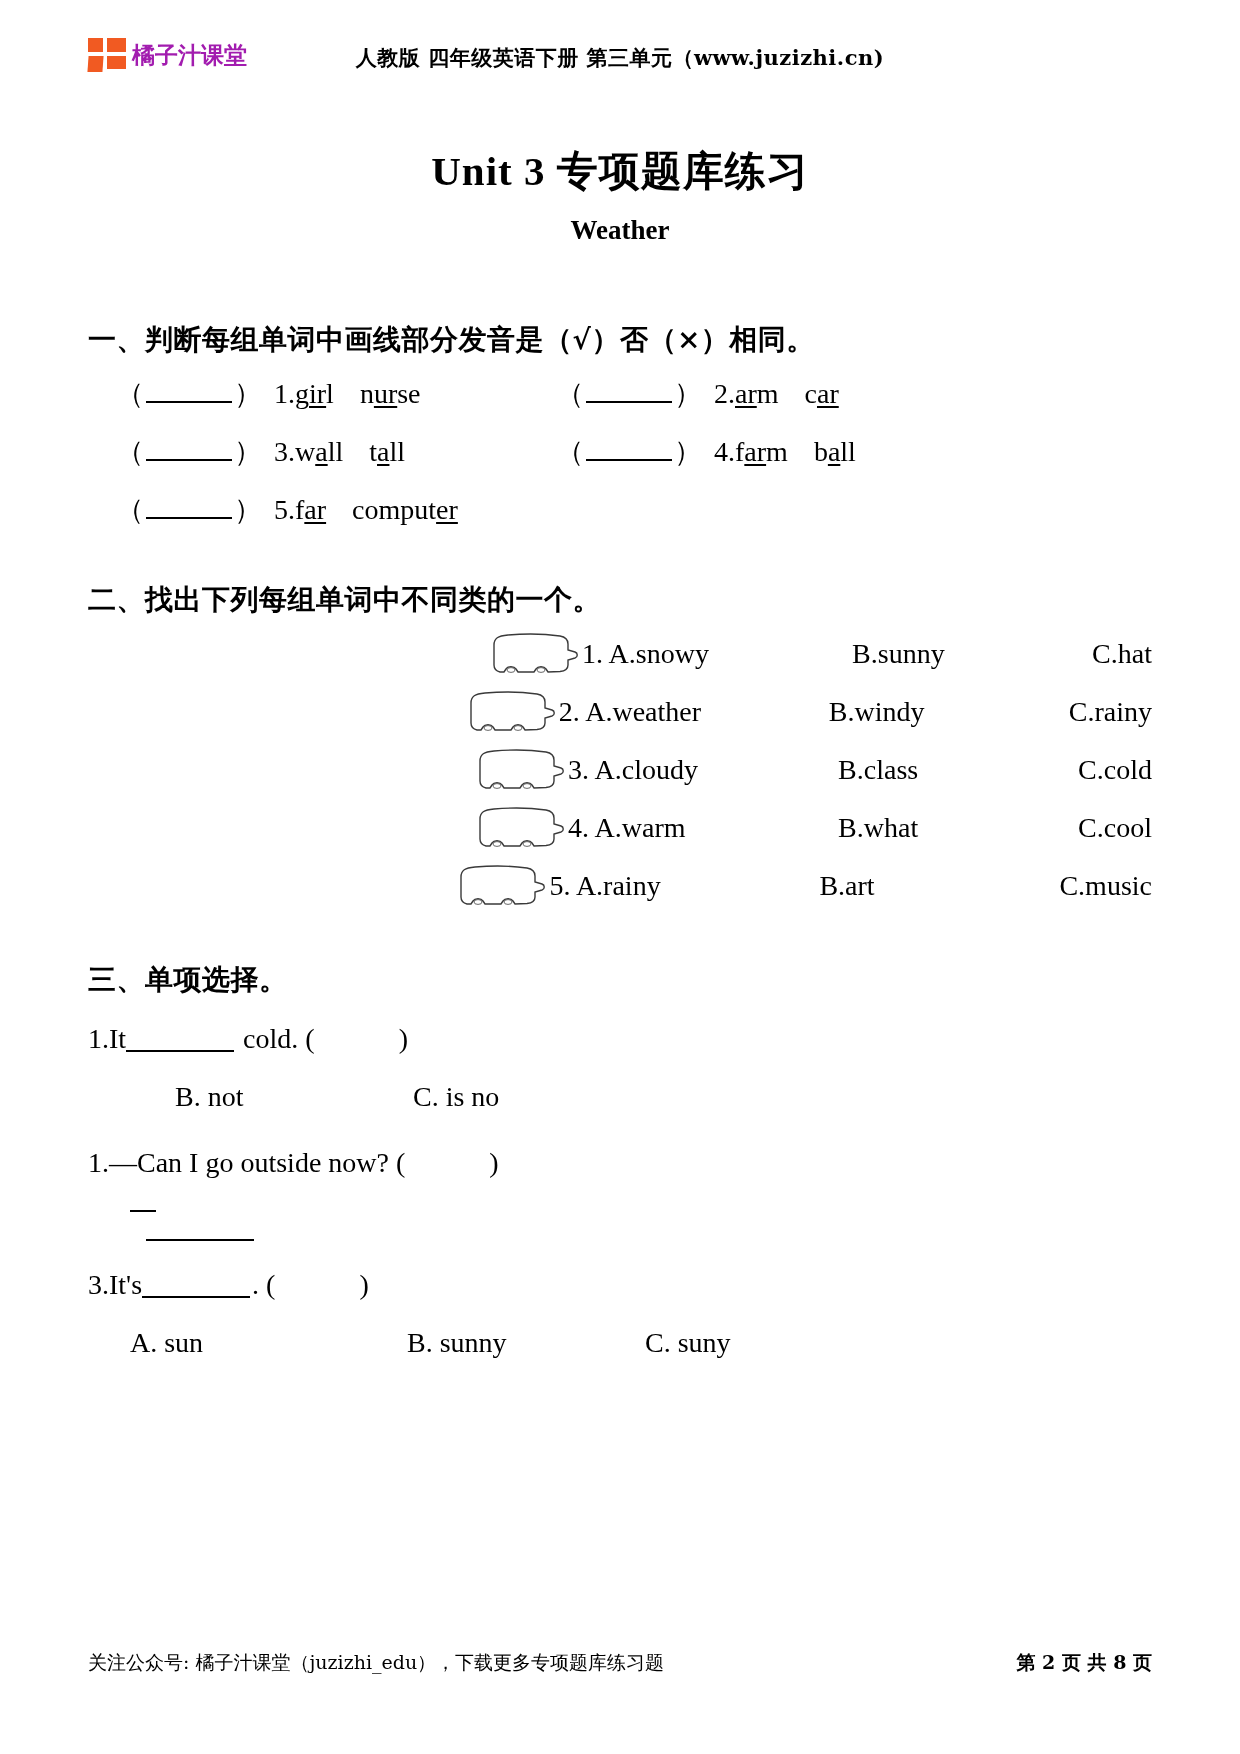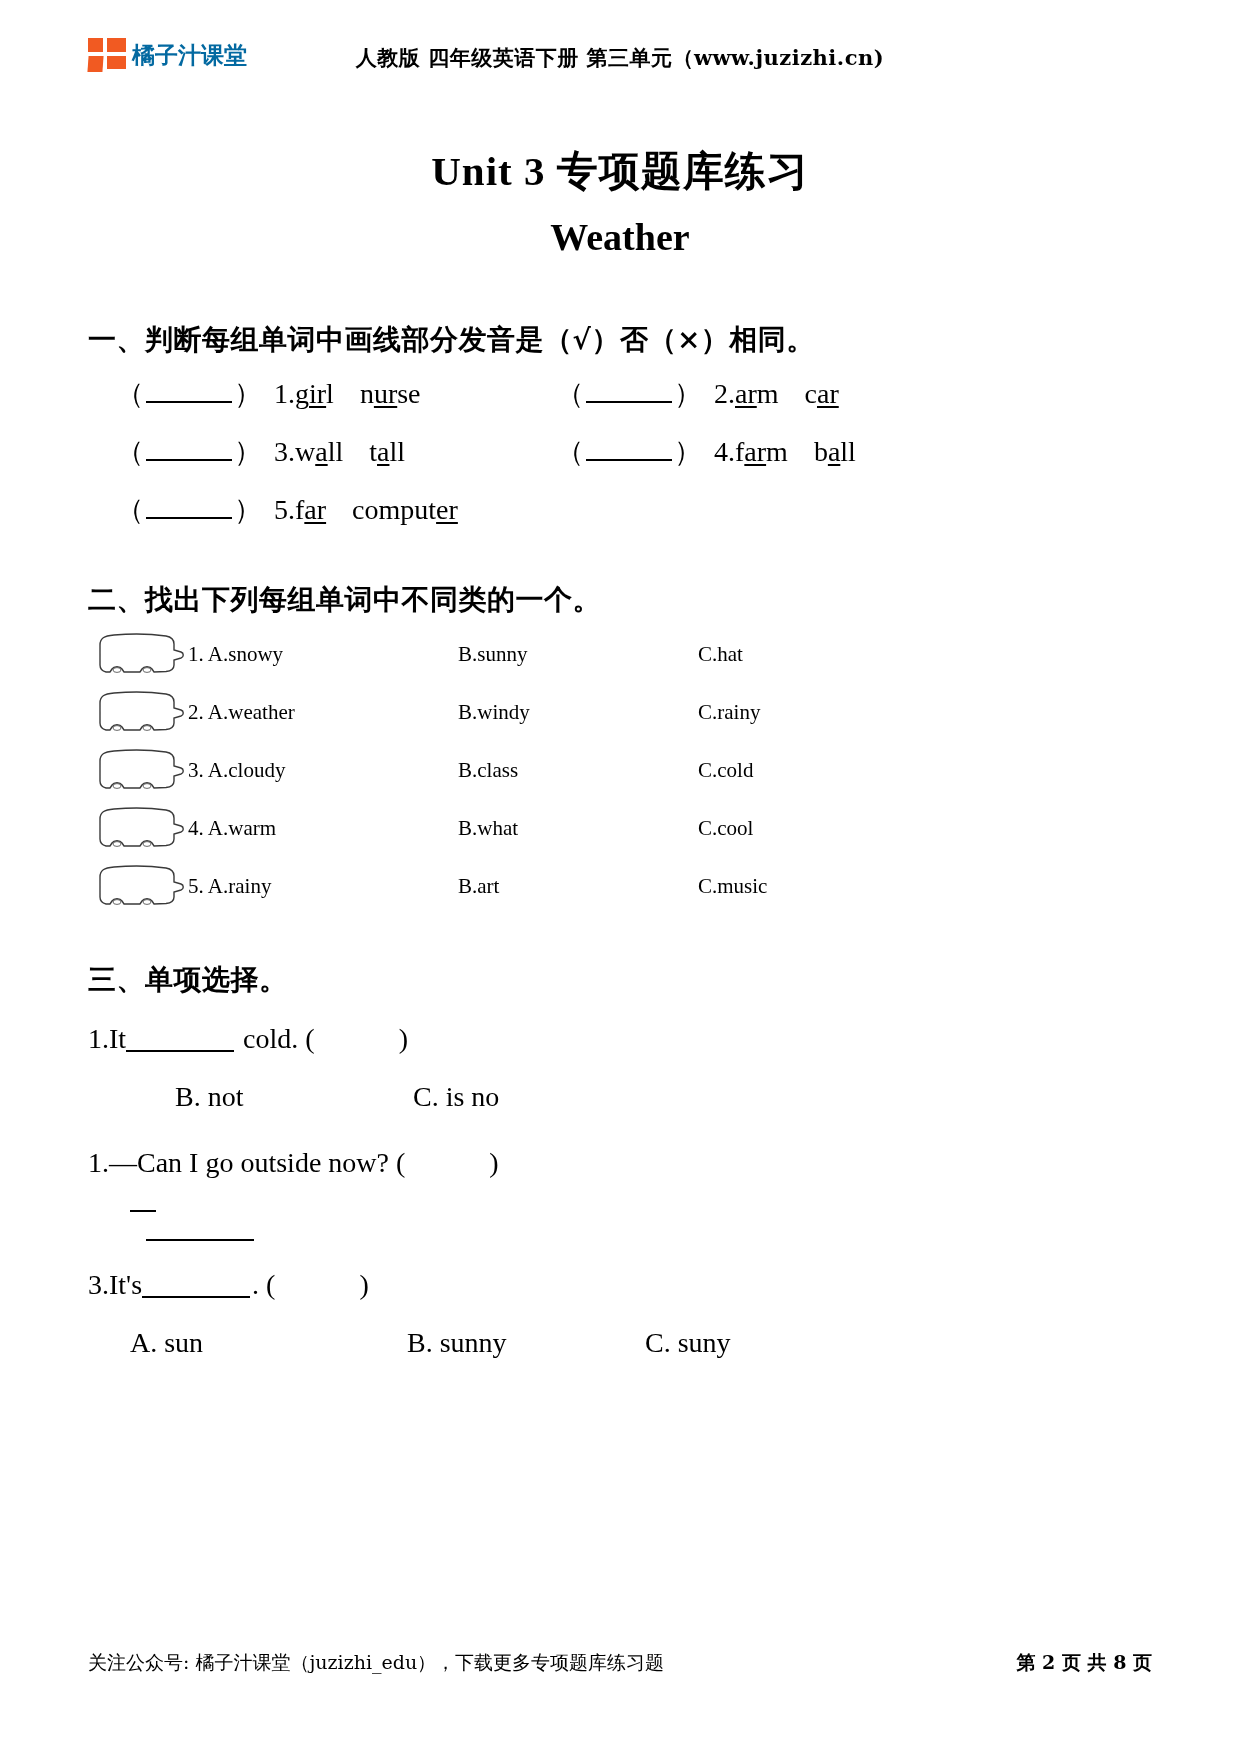--- a/index.html
+++ b/index.html
@@ -50,21 +50,21 @@
     position: absolute;
     background: #F15A22;
     display: block;
   }
   .brand-mark i.sq1 { left: 0;    top: 0;    width: 15px; height: 14px; }
   .brand-mark i.sq2 { left: 19px; top: 0;    width: 19px; height: 14px; }
   .brand-mark i.sq3 { left: 0;    top: 18px; width: 15px; height: 16px;
                       transform: skewX(-4deg); }
   .brand-mark i.sq4 { left: 19px; top: 18px; width: 19px; height: 13px; }
   .brand-name {
-    color: #0369a1;
+    color: #a21caf;
     font-family: "DejaVu Sans", sans-serif;
     font-size: 23px;
     font-weight: bold;
     letter-spacing: 0px;
     line-height: 1;
     white-space: nowrap;
   }
   .header-title {
     position: absolute;
     left: 0;
@@ -90,21 +90,21 @@
     font-weight: bold;
     letter-spacing: 1px;
   }
   .doc-subtitle {
     position: absolute;
     left: 0;
     top: 215px;
     width: 1240px;
     text-align: center;
     font-family: "Liberation Serif", serif;
-    font-size: 38px;
+    font-size: 27px;
     font-weight: bold;
   }
 
   
   .content {
     position: absolute;
     left: 88px;
     top: 315px;
     width: 1064px;
   }
@@ -148,23 +148,24 @@
     height: 22px;
   }
   .s1-words { margin-left: 12px; }
   .s1-words .gap { display: inline-block; width: 26px; }
   u.ul { text-decoration: underline; text-underline-offset: 3px; }
 
   
   .s2-row {
     display: flex;
     align-items: center;
-    font-size: 21px;
+    font-size: 28px;
     height: 58px;
     padding-left: 6px;
+    justify-content: flex-end;
   }
   .bus-icon { width: 92px; height: 46px; flex: none; }
   .s2-label { width: 270px; margin-left: 2px; white-space: nowrap; }
   .s2-opt-b { width: 240px; white-space: nowrap; }
   .s2-opt-c { white-space: nowrap; }
 
   
   .q-stem {
     font-size: 28px;
     line-height: 52px;

